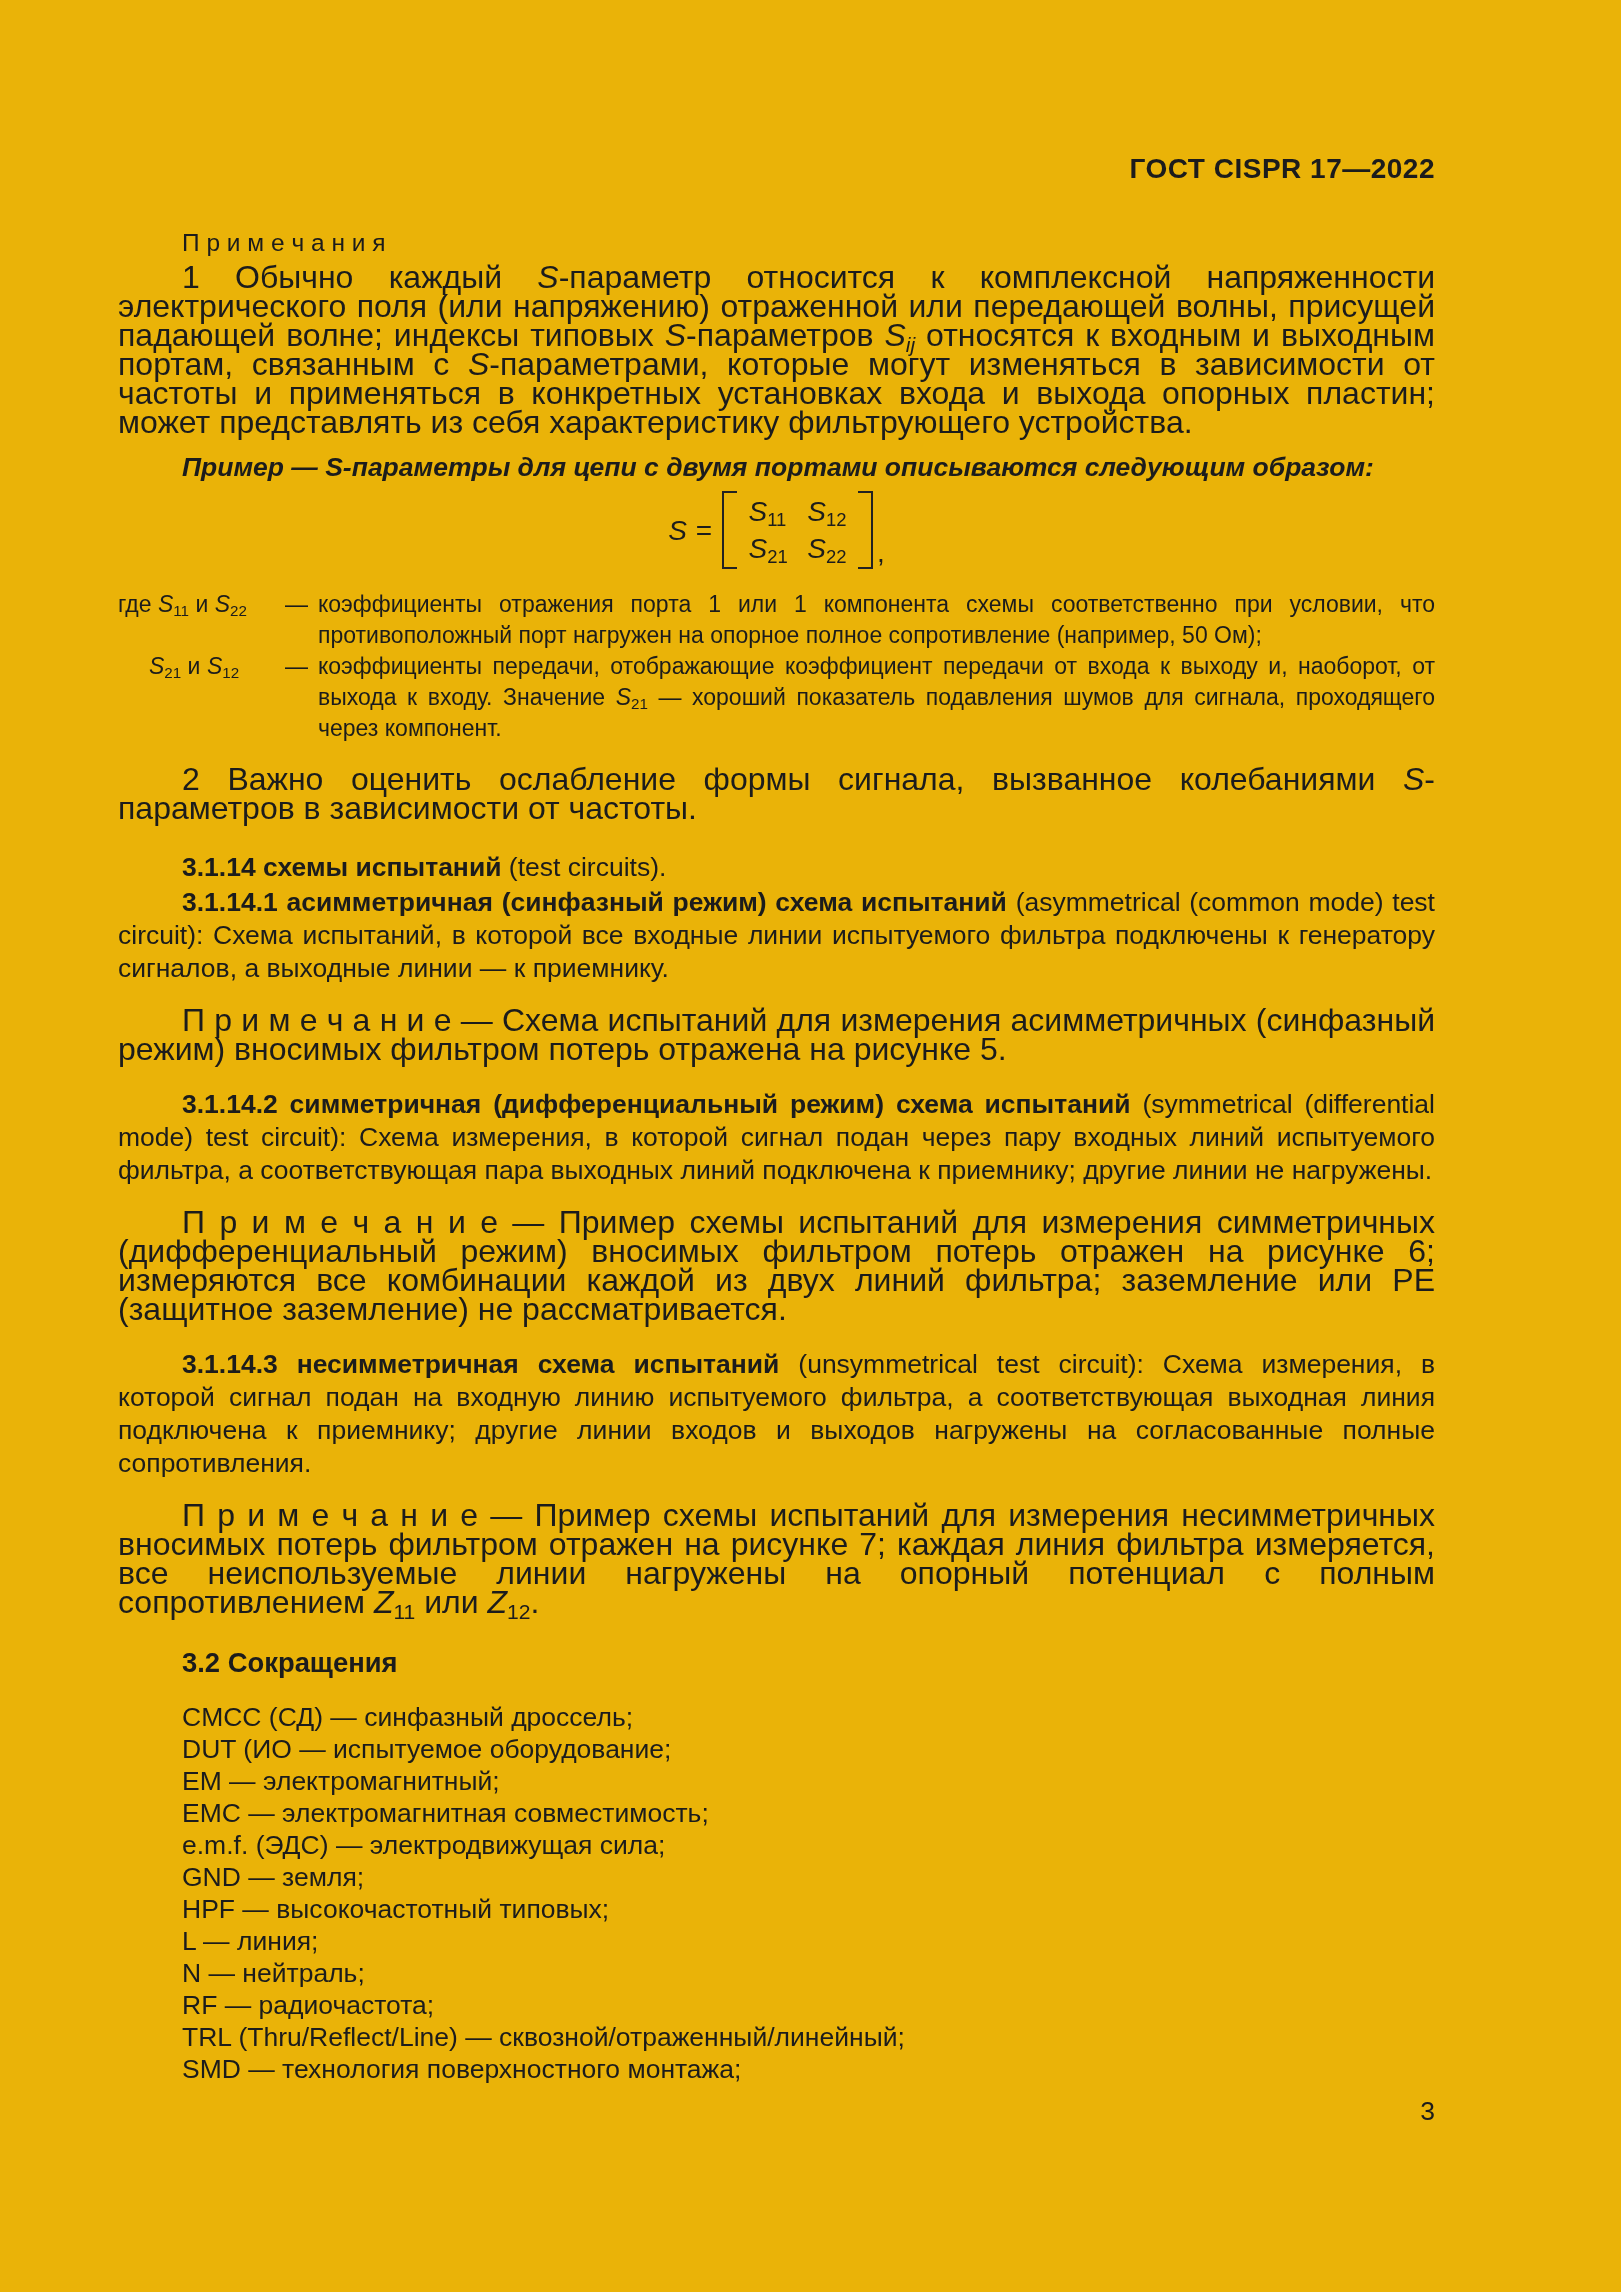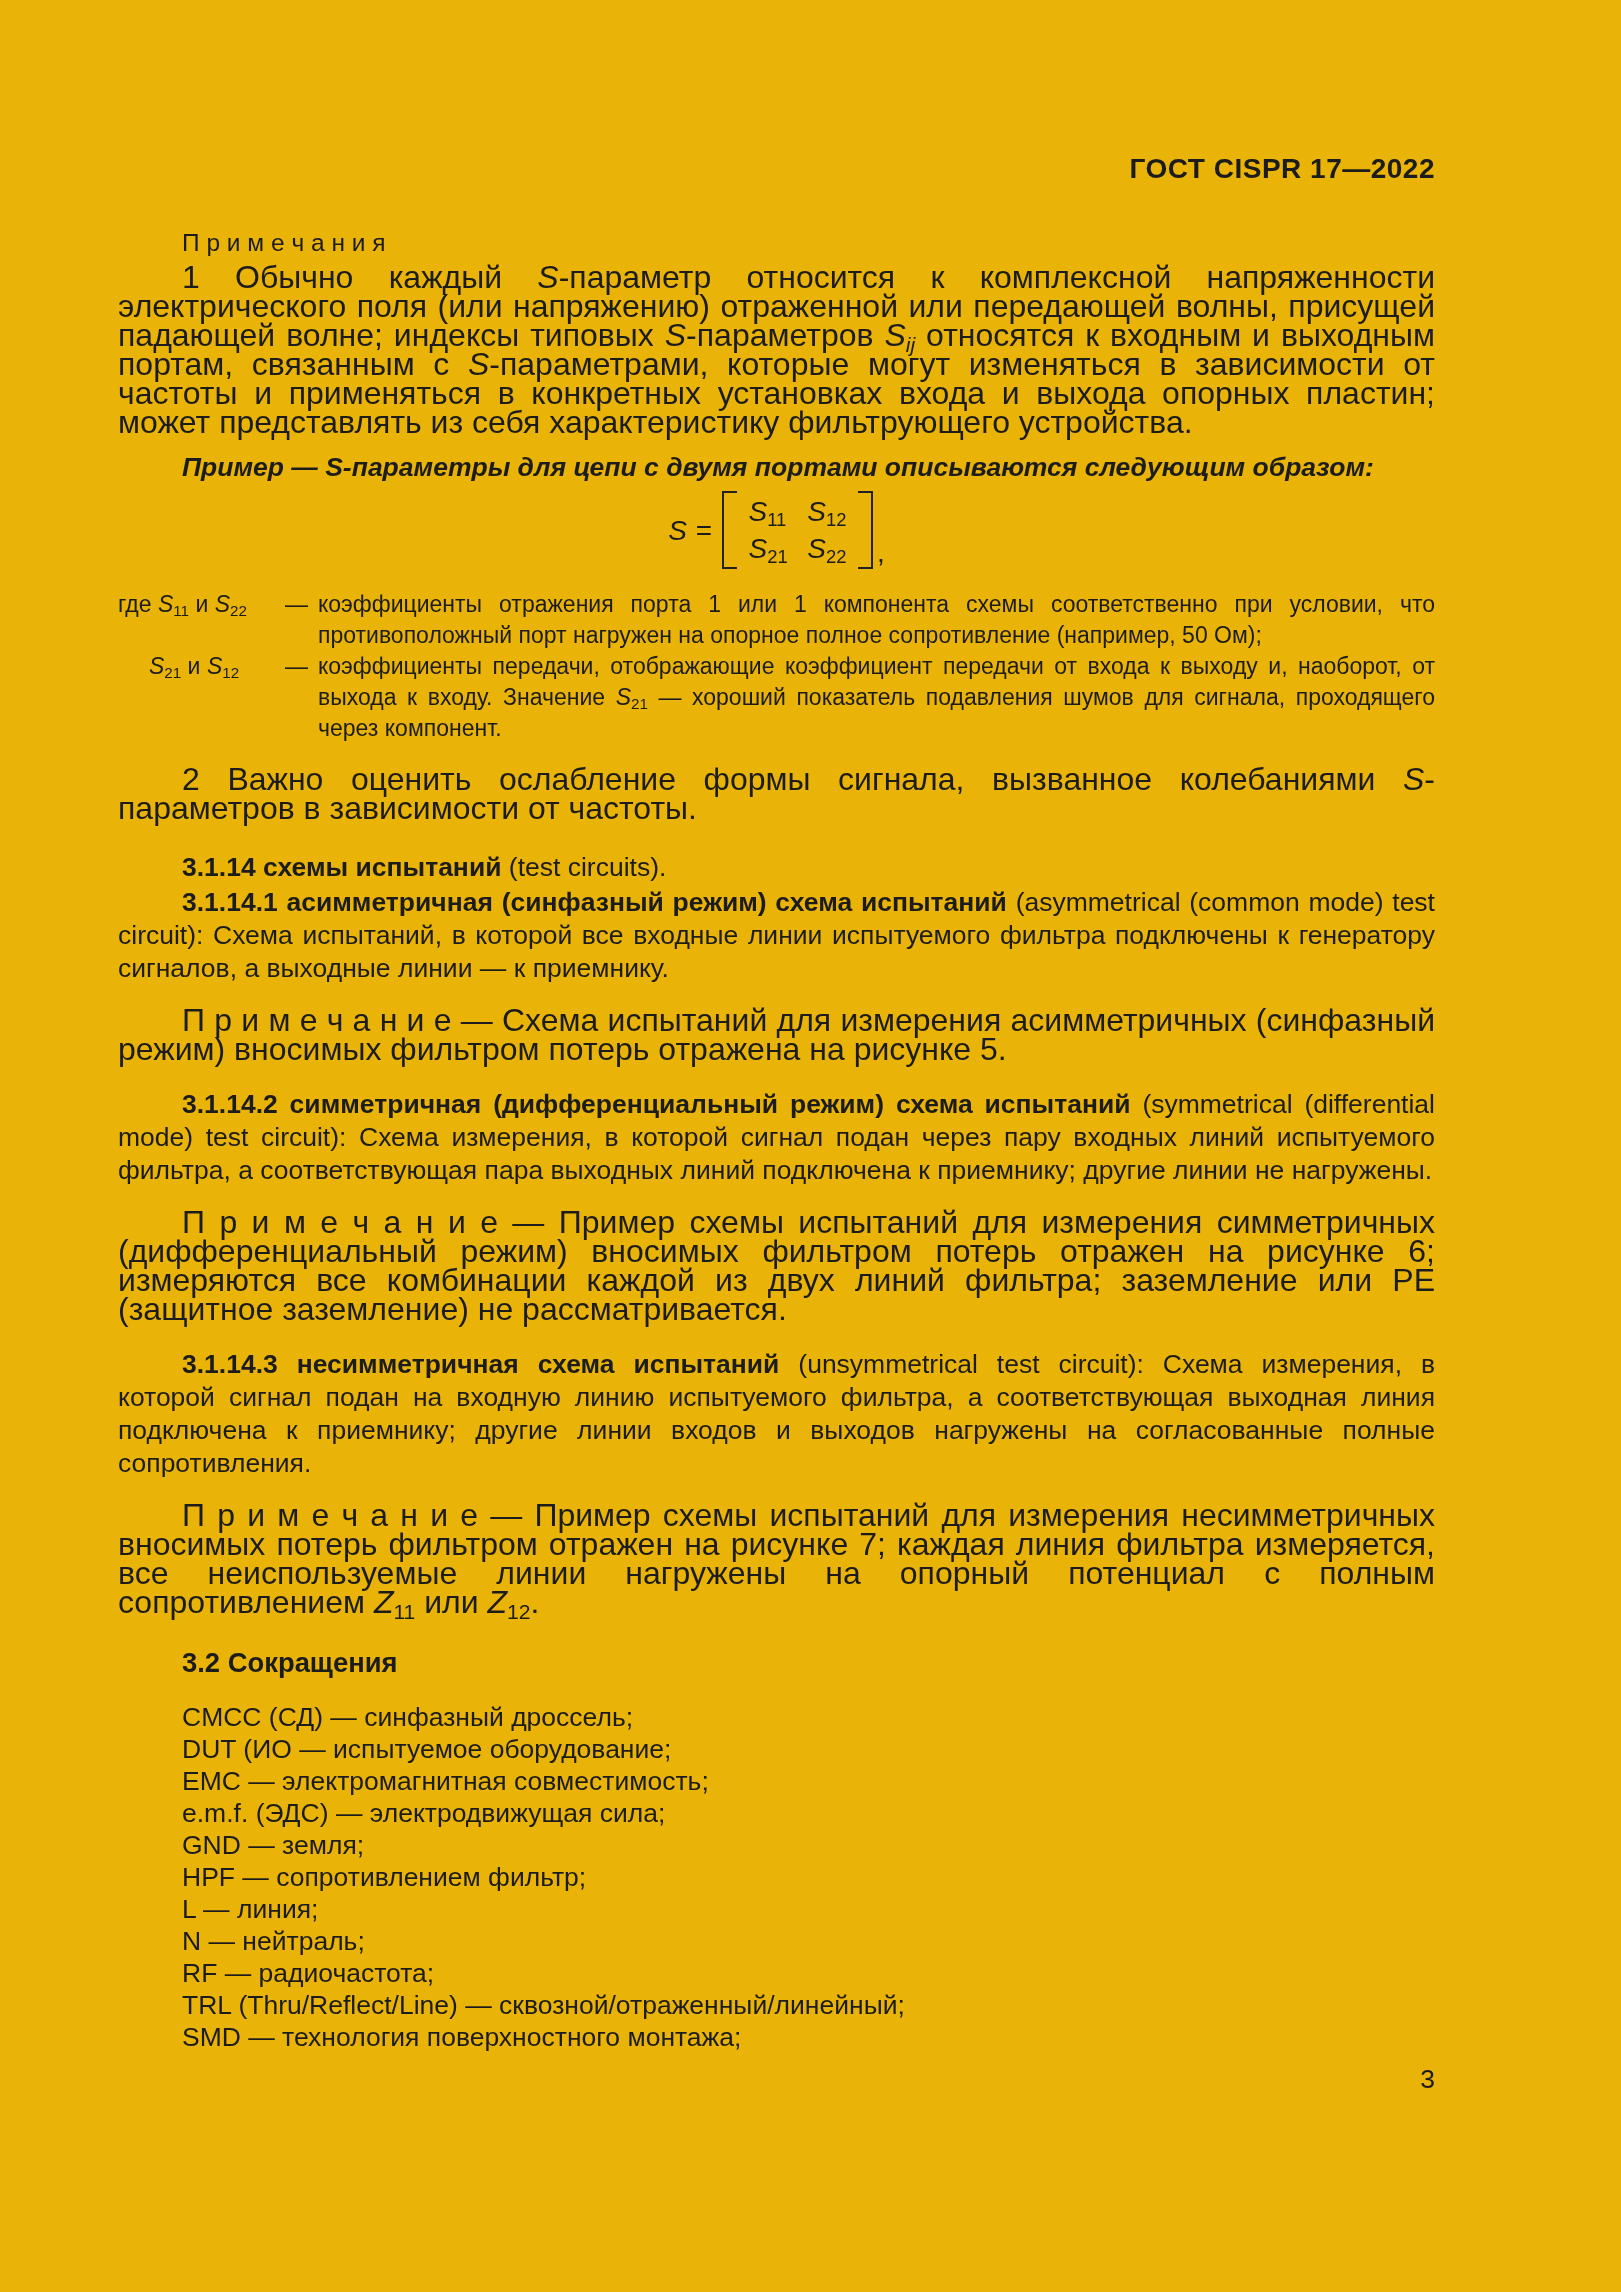--- a/index.html
+++ b/index.html
@@ -136,24 +136,25 @@
 
     <p class="para clause-after-note"><span class="rs-b">3.1.14.3 несимметричная схема испытаний</span><span> (unsymmetrical test circuit): Схема измерения, в которой сигнал подан на входную линию испытуемого фильтра, а соответствующая выходная линия подключена к приемнику; другие линии входов и выходов нагружены на согласованные полные сопротивления.</span></p>
     <p class="note note-after-clause"><span>П р и м е ч а н и е — Пример схемы испытаний для измерения несимметричных вносимых потерь фильтром отражен на рисунке 7; каждая линия фильтра измеряется, все неиспользуемые линии нагружены на опорный потенциал с полным сопротивлением </span><span class="rs-i">Z</span><span class="rs-sub">11</span><span> или </span><span class="rs-i">Z</span><span class="rs-sub">12</span><span>.</span></p>
 
     <h2 class="subheading">3.2 Сокращения</h2>
 
     <ul class="abbr">
 
     <li>CMCC (СД) — синфазный дроссель;</li>
         <li>DUT (ИО — испытуемое оборудование;</li>
+        <li>EM — электромагнитный;</li>
         <li>EMC — электромагнитная совместимость;</li>
         <li>e.m.f. (ЭДС) — электродвижущая сила;</li>
         <li>GND — земля;</li>
-        <li>HPF — сопротивлением фильтр;</li>
+        <li>HPF — высокочастотный типовых;</li>
         <li>L — линия;</li>
         <li>N — нейтраль;</li>
         <li>RF — радиочастота;</li>
         <li>TRL (Thru/Reflect/Line) — сквозной/отраженный/линейный;</li>
         <li>SMD — технология поверхностного монтажа;</li>
       </ul>
 
     <div class="page-number">3</div>
 
   </div>

